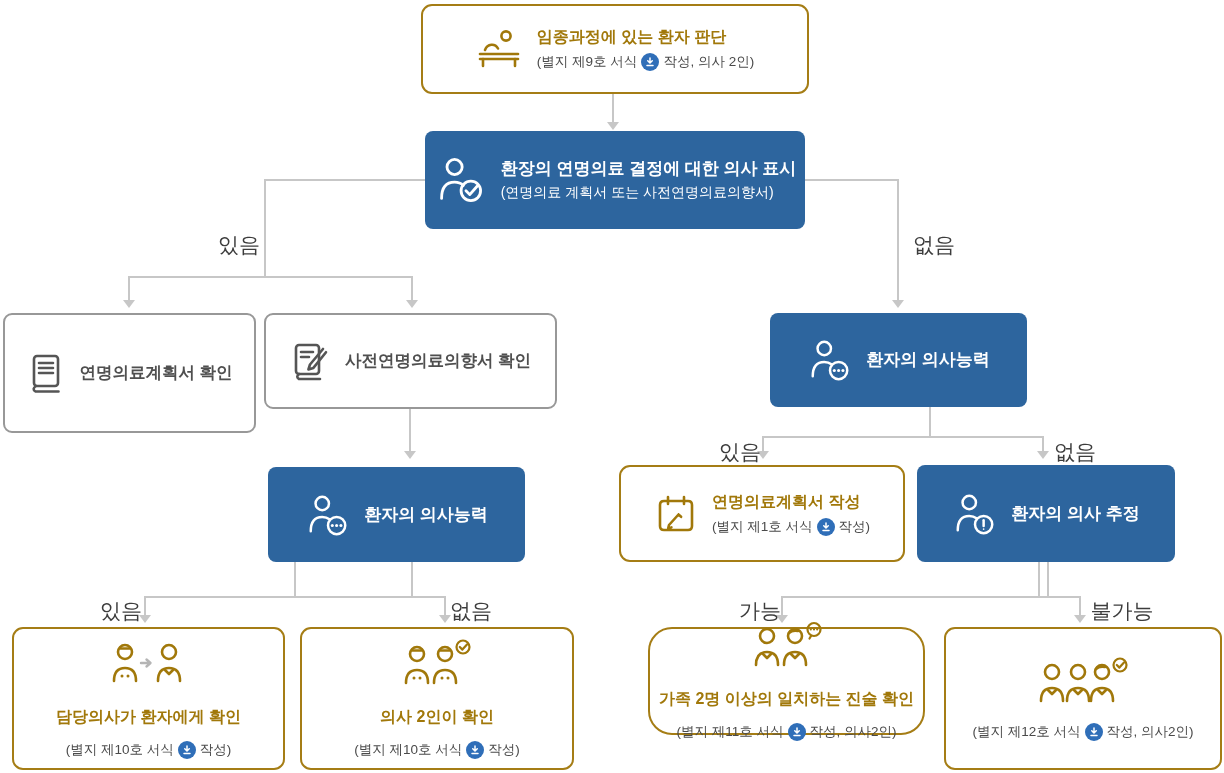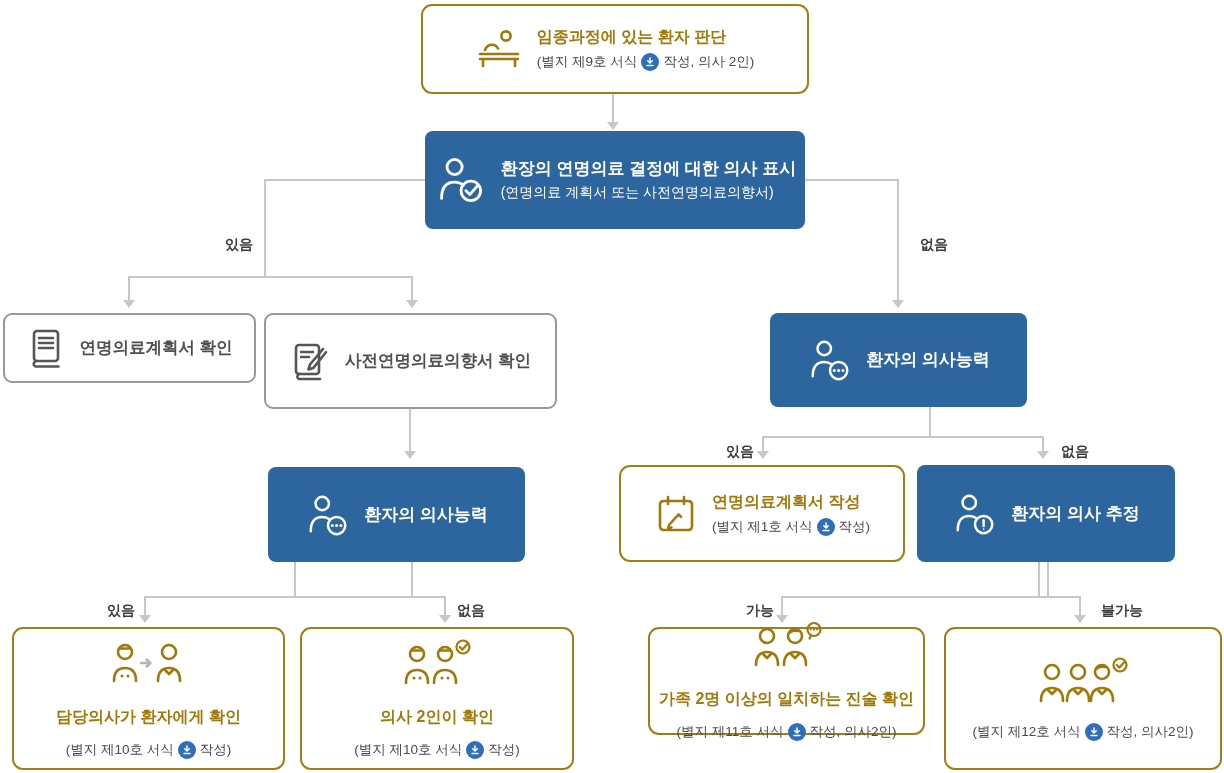--- a/index.html
+++ b/index.html
@@ -18,21 +18,21 @@
   .t-gray{color:#4f4f4f;font-weight:bold;font-size:16.5px;white-space:nowrap;}
   .t-white{color:#fff;font-weight:bold;font-size:17px;line-height:1.25;white-space:nowrap;}
   .sub{color:#4a4a4a;font-size:13.5px;margin-top:6px;white-space:nowrap;display:flex;align-items:center;}
   .sub-white{color:#fff;font-size:14px;margin-top:5px;white-space:nowrap;}
   .ctr{align-items:center;text-align:center;}
   .dl{display:inline-flex;align-items:center;justify-content:center;width:18px;height:18px;border-radius:50%;
       background:var(--download-badge,#2f6eb8);margin:0 4px;flex:0 0 auto;cursor:pointer;}
   .ln{position:absolute;background:var(--connector,#c7c7c7);}
   .ah{position:absolute;width:0;height:0;border-left:6px solid transparent;border-right:6px solid transparent;
       border-top:8px solid var(--connector,#c7c7c7);}
-  .elbl{position:absolute;transform:translate(-50%,-50%);font-size:14px;font-weight:bold;color:#3c3c3c;white-space:nowrap;}
+  .elbl{position:absolute;transform:translate(-50%,-50%);font-size:21px;font-weight:normal;color:#3c3c3c;white-space:nowrap;}
   svg{display:block;}
   .icon-stroke{fill:none;stroke-width:2.6;stroke-linecap:round;stroke-linejoin:round;}
   .g-st{stroke:var(--gold-text,#a1780a);}
   .w-st{stroke:#fff;}
   .d-st{stroke:#555;}
 </style>
 </head>
 <body>
 
 <div class="wrap">
@@ -122,21 +122,21 @@
         <circle cx="34" cy="34" r="9"></circle>
         <path d="M29.5 34 l3.5 3.5 L40 29.5"></path>
       </svg>
     </span>
     <div class="txtcol">
       <span class="t-white">환장의 연명의료 결정에 대한 의사 표시</span>
       <span class="sub-white">(연명의료 계획서 또는 사전연명의료의향서)</span>
     </div>
   </div>
 
-  <div class="node gray row" style="left:3px;top:313px;width:253px;height:70px;gap:13px;">
+  <div class="node gray row" style="left:3px;top:313px;width:253px;height:120px;gap:13px;">
     <span>
       <svg class="icon-stroke d-st" width="40" height="42" viewBox="0 0 40 42">
         <rect x="8" y="4" width="24" height="30" rx="3"></rect>
         <path d="M13 11 h14 M13 16 h14 M13 21 h14"></path>
         <path d="M10 34 q-4.5 3 -0.5 5.5 h23"></path>
       </svg>
     </span>
     <span class="t-gray">연명의료계획서 확인</span>
   </div>
 
@@ -275,21 +275,21 @@
       <span>(별지 제10호 서식</span>
       <span class="dl">
         <svg width="12" height="12" viewBox="0 0 24 24" fill="none" stroke="#fff" stroke-width="3" stroke-linecap="round" stroke-linejoin="round">
           <path d="M12 4 v9 M7.5 9.5 L12 14 l4.5 -4.5 M6 19 h12"></path>
         </svg>
       </span>
       <span>작성)</span>
     </span>
   </div>
 
-  <div class="node gold colbox ctr" style="left:648px;top:627px;width:277px;height:108px;">
+  <div class="node gold colbox ctr" style="left:648px;top:627px;width:277px;height:108px;border-radius:24px;">
     <span>
       <svg class="icon-stroke g-st" width="100" height="52" viewBox="0 0 100 52">
         <circle cx="30" cy="15" r="7"></circle>
         <path d="M19 44 q0 -13 11 -13 q11 0 11 13"></path>
         <path d="M26 33 l4 4 4 -4"></path>
         <circle cx="58" cy="15" r="7"></circle>
         <path d="M52 12 q3 -3 9 -2"></path>
         <path d="M47 44 q0 -13 11 -13 q11 0 11 13"></path>
         <path d="M54 33 l4 4 4 -4"></path>
         <circle cx="77" cy="8.5" r="6.5" stroke-width="2.2"></circle>

